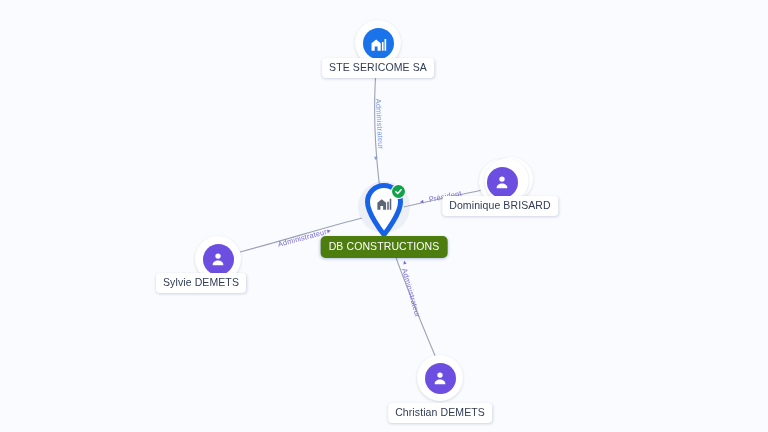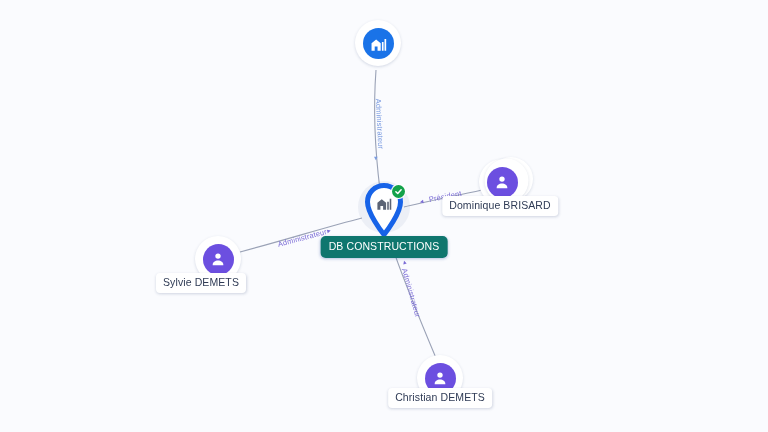--- a/index.html
+++ b/index.html
@@ -134,21 +134,21 @@
     font-size: 10.5px;
     line-height: 1;
     letter-spacing: 0.1px;
     padding: 4px 7px 5px 7px;
     border-radius: 4px;
     background: #ffffff;
     color: #2f3b55;
     box-shadow: 0 1px 3px rgba(40,60,110,0.20);
   }
   .label-primary {
-    background: #0f766e;
+    background: #4d7c0f;
     color: #ffffff;
     border-radius: 5px;
     font-size: 10.5px;
     padding: 5px 8px 6px 8px;
     box-shadow: 0 1px 3px rgba(20,60,150,0.30);
   }
 
   
   .edge-label {
     position: absolute;
@@ -201,20 +201,21 @@
   <div class="node" style="left:378px; top:43px;">
     <div class="node-halo">
       <div class="disc disc-company">
         <svg width="19" height="19" viewBox="0 0 24 24" fill="#ffffff">
           <path d="M3.2 21V11.6L9 7.1l5.8 4.5V21h-4v-5.1h-3.6V21H3.2z"></path>
           <path d="M16.3 21V10.2h2.1V21h-2.1zm3.3 0V6.4h2.1V21h-2.1z"></path>
         </svg>
       </div>
     </div>
   </div>
+  <div class="label" style="left:378px; top:58px;">STE SERICOME SA</div>
 
   <div class="node" style="left:502px; top:182px;">
     <div class="node-halo">
       <div class="stack-card stack-1"></div>
       <div class="stack-card stack-2"></div>
       <div class="disc disc-person">
         <svg width="18" height="18" viewBox="0 0 24 24" fill="#ffffff">
           <circle cx="12" cy="8.1" r="3.6"></circle>
           <path d="M4.9 19.6c0-3.6 3.2-5.7 7.1-5.7s7.1 2.1 7.1 5.7v.6H4.9v-.6z"></path>
         </svg>
@@ -238,21 +239,21 @@
   <div class="node" style="left:440px; top:378px;">
     <div class="node-halo">
       <div class="disc disc-person">
         <svg width="18" height="18" viewBox="0 0 24 24" fill="#ffffff">
           <circle cx="12" cy="8.1" r="3.6"></circle>
           <path d="M4.9 19.6c0-3.6 3.2-5.7 7.1-5.7s7.1 2.1 7.1 5.7v.6H4.9v-.6z"></path>
         </svg>
       </div>
     </div>
   </div>
-  <div class="label" style="left:440px; top:388px;">Christian DEMETS</div>
+  <div class="label" style="left:440px; top:403px;">Christian DEMETS</div>
 
   <div class="node" style="left:384px; top:212px;">
     <div class="pin-wrap">
       <div class="pin-glow"></div>
       <svg class="pin-svg" width="42" height="54" viewBox="0 0 42 54">
         <path d="M21 2.5c-9.1 0-16.5 7.3-16.5 16.4 0 11.4 14.2 30 16.5 32.8
                  2.3-2.8 16.5-21.4 16.5-32.8C37.5 9.8 30.1 2.5 21 2.5z" fill="#ffffff" stroke="#1763e8" stroke-width="5"></path>
       </svg>
       <div class="pin-icon">
         <svg width="18" height="18" viewBox="0 0 24 24" fill="#5c6475">

